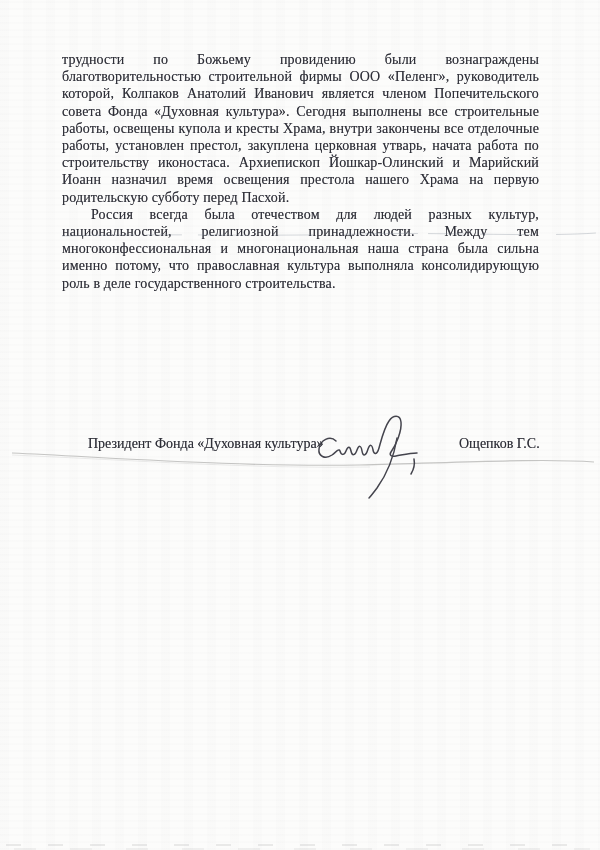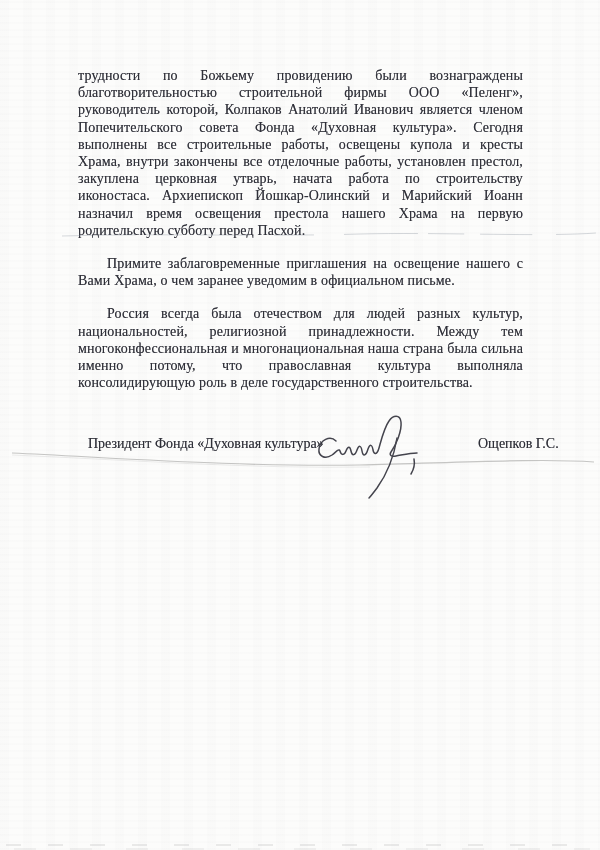--- a/index.html
+++ b/index.html
@@ -30,21 +30,21 @@
     left: 62px;
     width: 477px;
     color: #2f3039;
     font-size: 14px;
     line-height: 17.2px;
     letter-spacing: 0.15px;
     text-align: justify;
     text-shadow: 0 0 0.4px rgba(47,48,57,0.55);
   }
   .letter-body p {
-    margin: 16px;
+    margin: 0;
     padding: 0;
     hyphens: none;
   }
   .letter-body p.indented {
     text-indent: 29px;
   }
   .signature-row {
     position: absolute;
     top: 436px;
     left: 62px;
@@ -55,40 +55,39 @@
     text-shadow: 0 0 0.4px rgba(47,48,57,0.55);
   }
   .signature-title {
     position: absolute;
     left: 26px;
     top: 0;
     white-space: nowrap;
   }
   .signature-name {
     position: absolute;
-    left: 416px;
+    left: 397px;
     top: 0;
     white-space: nowrap;
   }
   .overlay-svg {
     position: absolute;
     inset: 0;
     pointer-events: none;
   }
 </style>
 </head>
 <body>
 
 <div class="scan-page">
 
   <div class="paper-grain"></div>
 
   <div class="letter-body">
     <p>трудности по Божьему провидению были вознаграждены благотворительностью строительной фирмы ООО «Пеленг», руководитель которой, Колпаков Анатолий Иванович является членом Попечительского совета Фонда «Духовная культура». Сегодня выполнены все строительные работы, освещены купола и кресты Храма, внутри закончены все отделочные работы, установлен престол, закуплена церковная утварь, начата работа по строительству иконостаса. Архиепископ Йошкар-Олинский и Марийский Иоанн назначил время освещения престола нашего Храма на первую родительскую субботу перед Пасхой.</p>
-    <p class="indented">Примите заблаговременные приглашения на освещение нашего с Вами Храма, о чем заранее уведомим в официальном письме.</p>
     <p class="indented">Россия всегда была отечеством для людей разных культур, национальностей, религиозной принадлежности. Между тем многоконфессиональная и многонациональная наша страна была сильна именно потому, что православная культура выполняла консолидирующую роль в деле государственного строительства.</p>
   </div>
 
   <div class="signature-row">
     <span class="signature-title">Президент Фонда «Духовная культура»</span>
     <span class="signature-name">Ощепков Г.С.</span>
   </div>
 
   <svg class="overlay-svg" width="600" height="850" viewBox="0 0 600 850">
 

